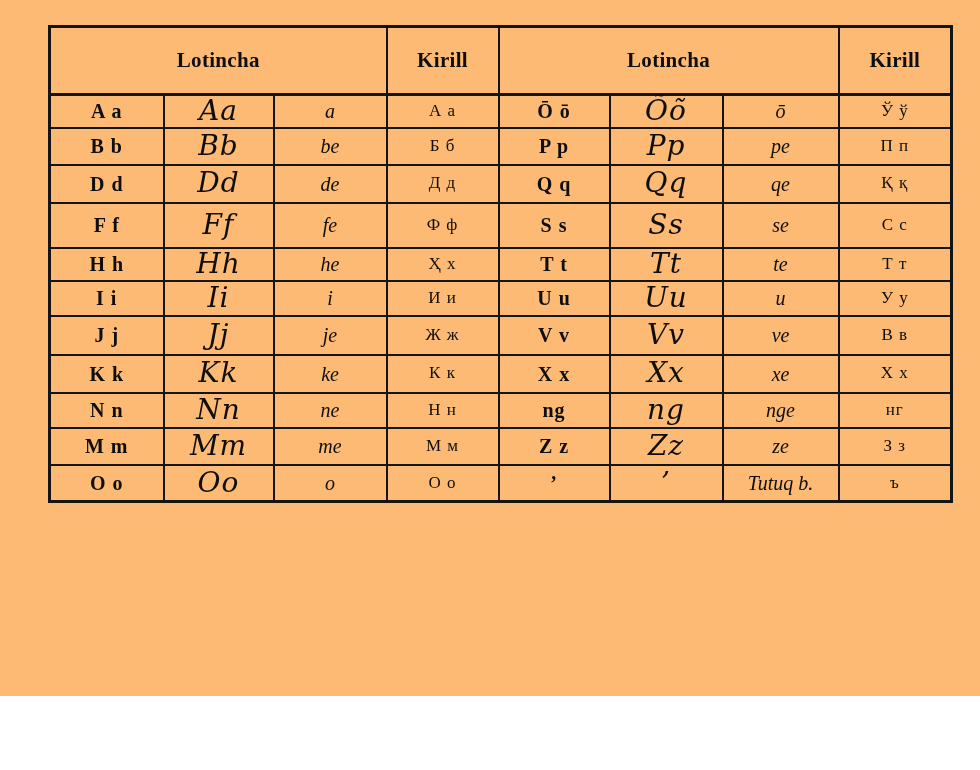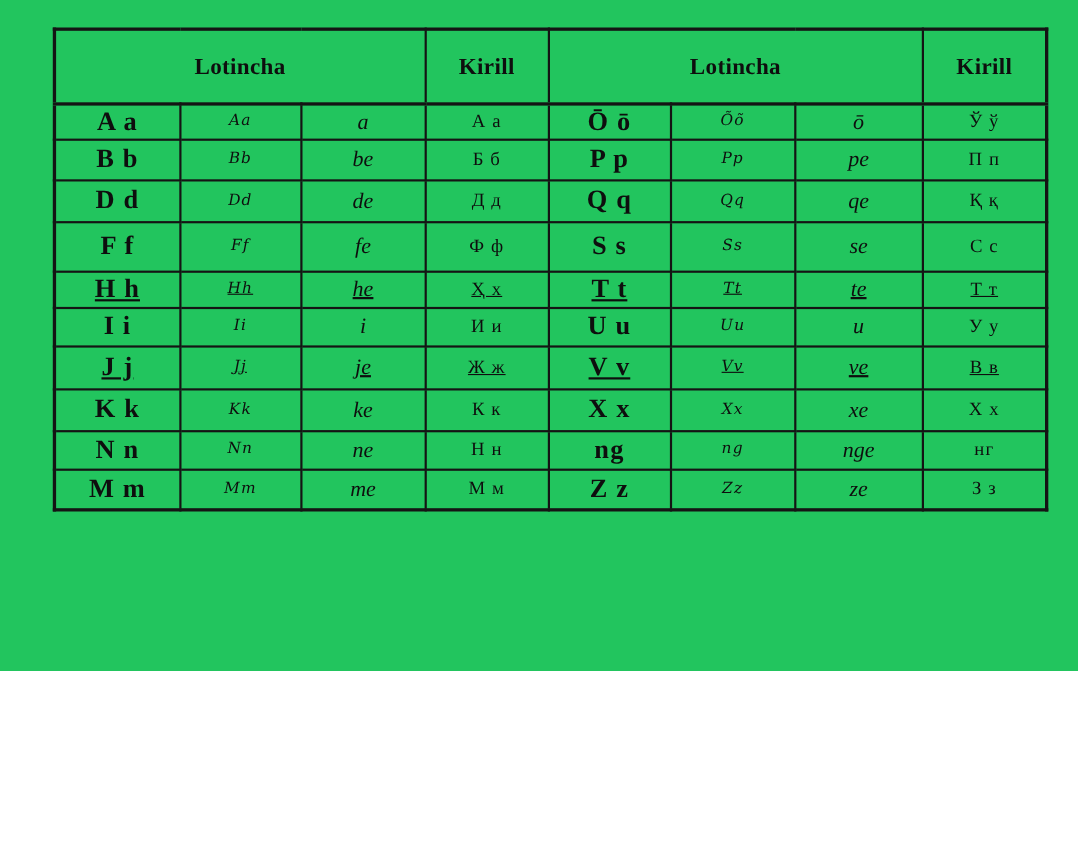--- a/index.html
+++ b/index.html
@@ -3,22 +3,22 @@
 <meta charset="utf-8">
 <style>
   html, body {
     margin: 0;
     padding: 0;
     background: #ffffff;
   }
   .sheet {
     position: relative;
     width: 980px;
-    height: 610px;
-    background: #22c55e;
+    height: 696px;
+    background: #fdba74;
     overflow: hidden;
     font-family: "Liberation Serif", "DejaVu Serif", serif;
     color: #0e0e0e;
   }
   table.alpha {
     position: absolute;
     left: 48px;
     top: 25px;
     width: 902px;
     border-collapse: collapse;
@@ -40,27 +40,27 @@
   }
   th.hdr {
     font-weight: bold;
     font-size: 21px;
     letter-spacing: 0.3px;
   }
   th.va-top    { vertical-align: top; padding-top: 8px; }
   th.va-bottom { vertical-align: bottom; padding-bottom: 10px; }
   td.bosma {
     font-weight: bold;
-    font-size: 24px;
+    font-size: 20px;
     letter-spacing: 1px;
   }
   td.script {
     font-style: italic;
     font-family: "DejaVu Serif", "Liberation Serif", serif;
-    font-size: 14px;
+    font-size: 28px;
     letter-spacing: 1px;
     margin-top: 20px;
   }
   td.tal {
     font-style: italic;
     font-size: 20px;
   }
   td.kir {
     font-size: 17px;
     letter-spacing: 1px;
@@ -123,41 +123,41 @@
         <tr style="height: 45px;">
           <td class="bosma">F f</td>
           <td class="script">Ff</td>
           <td class="tal">fe</td>
           <td class="kir">Ф ф</td>
           <td class="bosma">S s</td>
           <td class="script">Ss</td>
           <td class="tal">se</td>
           <td class="kir">С с</td>
         </tr>
-        <tr style="height: 33px; text-decoration: underline;">
+        <tr style="height: 33px;">
           <td class="bosma">H h</td>
           <td class="script">Hh</td>
           <td class="tal">he</td>
           <td class="kir">Ҳ х</td>
           <td class="bosma">T t</td>
           <td class="script">Tt</td>
           <td class="tal">te</td>
           <td class="kir">Т т</td>
         </tr>
         <tr style="height: 35px;">
           <td class="bosma">I i</td>
           <td class="script">Ii</td>
           <td class="tal">i</td>
           <td class="kir">И и</td>
           <td class="bosma">U u</td>
           <td class="script">Uu</td>
           <td class="tal">u</td>
           <td class="kir">У у</td>
         </tr>
-        <tr style="height: 39px; text-decoration: underline;">
+        <tr style="height: 39px;">
           <td class="bosma">J j</td>
           <td class="script">Jj</td>
           <td class="tal">je</td>
           <td class="kir">Ж ж</td>
           <td class="bosma">V v</td>
           <td class="script">Vv</td>
           <td class="tal">ve</td>
           <td class="kir">В в</td>
         </tr>
         <tr style="height: 38px;">
@@ -183,15 +183,25 @@
         <tr style="height: 37px;">
           <td class="bosma">M m</td>
           <td class="script">Mm</td>
           <td class="tal">me</td>
           <td class="kir">М м</td>
           <td class="bosma">Z z</td>
           <td class="script">Zz</td>
           <td class="tal">ze</td>
           <td class="kir">З з</td>
         </tr>
+        <tr style="height: 37px;">
+          <td class="bosma">O o</td>
+          <td class="script">Oo</td>
+          <td class="tal">o</td>
+          <td class="kir">О о</td>
+          <td class="bosma">’</td>
+          <td class="script">’</td>
+          <td class="tal">Tutuq b.</td>
+          <td class="kir">ъ</td>
+        </tr>
       </tbody>
   </table>
 </div>
 
 </body></html>

